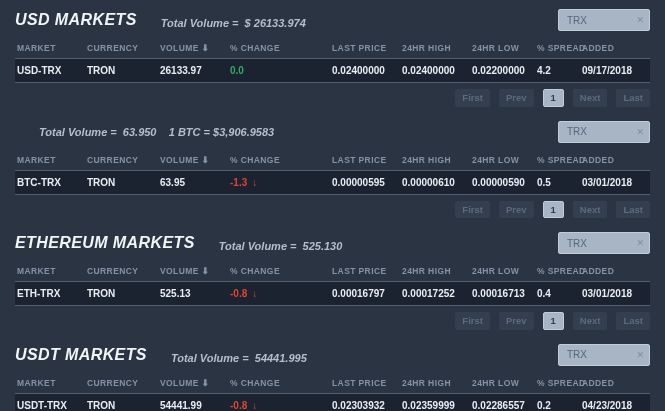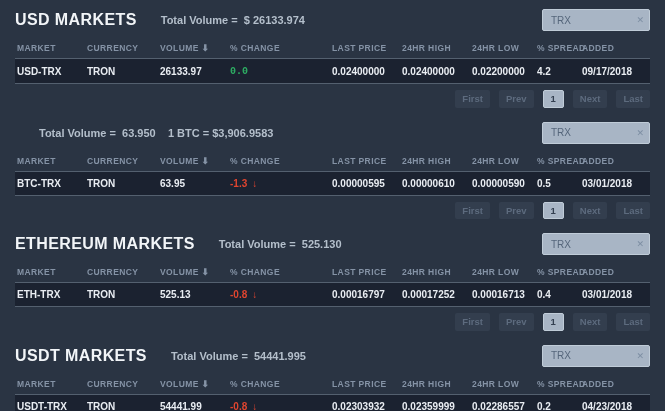--- a/index.html
+++ b/index.html
@@ -15,24 +15,24 @@
   }
   *{box-sizing:border-box;margin:0;padding:0;}
   html,body{width:665px;height:411px;overflow:hidden;}
   body{
     background:var(--page-bg);
     font-family:"Liberation Sans", sans-serif;
     padding:8px 15px 0 15px;
   }
   .market-section{margin-bottom:13px;}
   .head{display:flex;align-items:center;justify-content:space-between;height:24px;margin-bottom:7px;}
-  .head-left{display:flex;align-items:center;}
+  .head-left{display:flex;align-items:flex-end;font-style:italic;}
   .title{font-size:16px;font-weight:bold;color:var(--white);letter-spacing:.4px;}
   .subtitle{font-size:11px;font-weight:bold;color:var(--subtitle);margin-left:24px;white-space:pre;}
-  .search{position:relative;width:108px;height:22px;margin-left:30px;}
+  .search{position:relative;width:92px;height:22px;margin-left:30px;}
   .search-input{
     width:100%;height:100%;
     background:var(--accent);
     border:1px solid #c0ccd8;
     border-radius:2px;
     font-family:"Liberation Sans",sans-serif;
     font-size:10px;color:#55667b;
     padding:0 20px 0 8px;
     outline:none;
     caret-color:#2a3443;
@@ -50,21 +50,21 @@
   }
   td{
     font-size:10px;font-weight:bold;color:#e9edf2;
     padding:6px 2px;white-space:nowrap;margin-left:8px;
   }
   tbody tr{background:var(--row-bg);border-top:1px solid var(--line);border-bottom:1px solid var(--line);}
   .al{text-align:left}
   .ar{text-align:left}
   .pad-lp{padding-left:34px;}
   .sort{font-size:9px;color:var(--muted);}
-  .chg[data-dir="up"]{color:var(--green);font-family:Liberation Mono, monospace;}
+  .chg[data-dir="up"]{color:var(--green);}
   .chg[data-dir="down"]{color:var(--red);}
   .chg .arrow{margin-left:5px;font-size:10px;}
   .pagination{display:flex;justify-content:flex-end;margin-top:6px;}
   .pagination button{
     font-family:"Liberation Sans",sans-serif;
     font-size:9.5px;font-weight:bold;
     background:#333e4e;color:#5d6b7e;
     border:none;border-radius:2px;
     padding:4px 7px;margin-left:9px;cursor:pointer;line-height:1;text-align:right;
   }

